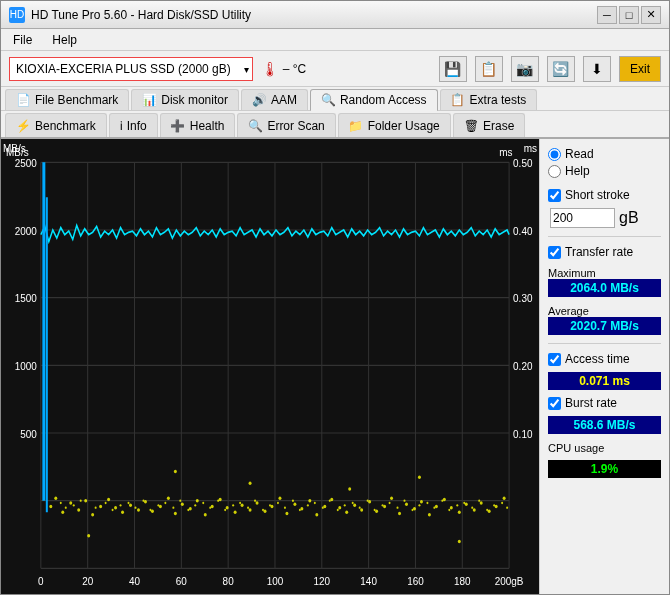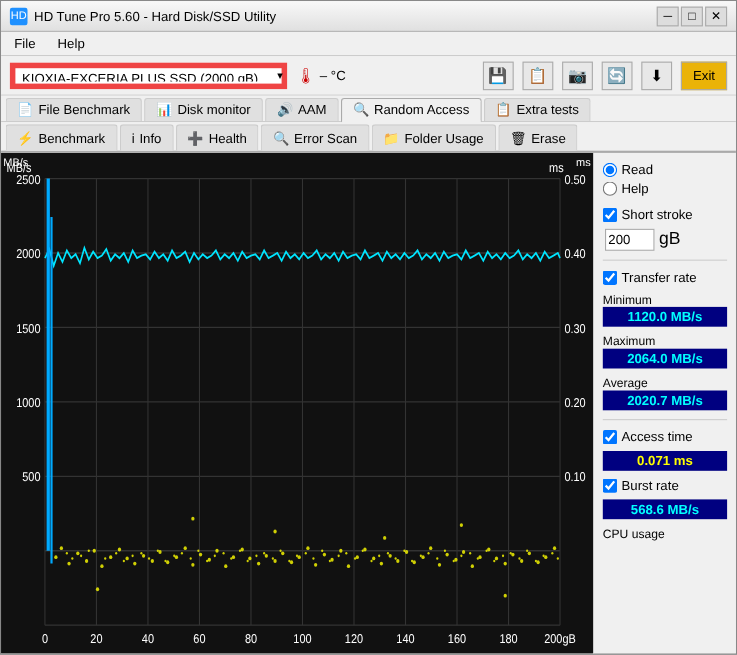--- a/index.html
+++ b/index.html
@@ -81,21 +81,21 @@
       background: #f0f0f0;
       border-bottom: 1px solid #ccc;
       padding: 4px 8px;
       display: flex;
       align-items: center;
       gap: 8px;
       height: 36px;
     }
     .drive-select {
       background: white;
-      border: 5px solid #ef4444;
+      border: 1px solid #ef4444;
       padding: 2px 6px;
       font-size: 12px;
       height: 24px;
       cursor: pointer;
       min-width: 220px;
       appearance: none;
       -webkit-appearance: none;
       padding-right: 20px;
       position: relative;
     }
@@ -233,21 +233,21 @@
       font-size: 12px;
       cursor: pointer;
     }
     .short-stroke-row {
       display: flex;
       align-items: center;
       gap: 4px;
       margin-left: 2px;
     }
     .spinbox {
-      width: 45px;
+      width: 65px;
       height: 20px;
       border: 1px solid #aaa;
       font-size: 12px;
       padding: 0 2px;
     }
     .spinbox-unit {
       font-size: 16px;
     }
     .stat-label {
       font-size: 11px;
@@ -606,24 +606,20 @@
         <span class="spinbox-unit">gB</span>
       </div>
 
       <hr class="section-divider">
 
       <label class="checkbox-label">
         <input type="checkbox" checked="" style="">
         <span>Transfer rate</span>
       </label>
 
-      <div>
-        <div class="stat-label">Minimum</div>
-        <div class="stat-value">1120.0 MB/s</div>
-      </div>
 
       <div>
         <div class="stat-label">Maximum</div>
         <div class="stat-value">2064.0 MB/s</div>
       </div>
 
       <div>
         <div class="stat-label">Average</div>
         <div class="stat-value">2020.7 MB/s</div>
       </div>
@@ -636,15 +632,16 @@
       </label>
       <div class="stat-value yellow">0.071 ms</div>
 
       <label class="checkbox-label">
         <input type="checkbox" checked="" style="">
         <span>Burst rate</span>
       </label>
       <div class="stat-value">568.6 MB/s</div>
 
       <div class="stat-label">CPU usage</div>
+      <div class="cpu-value">1.9%</div>
     </div>
   </div>
 </div>
 
 </body></html>

